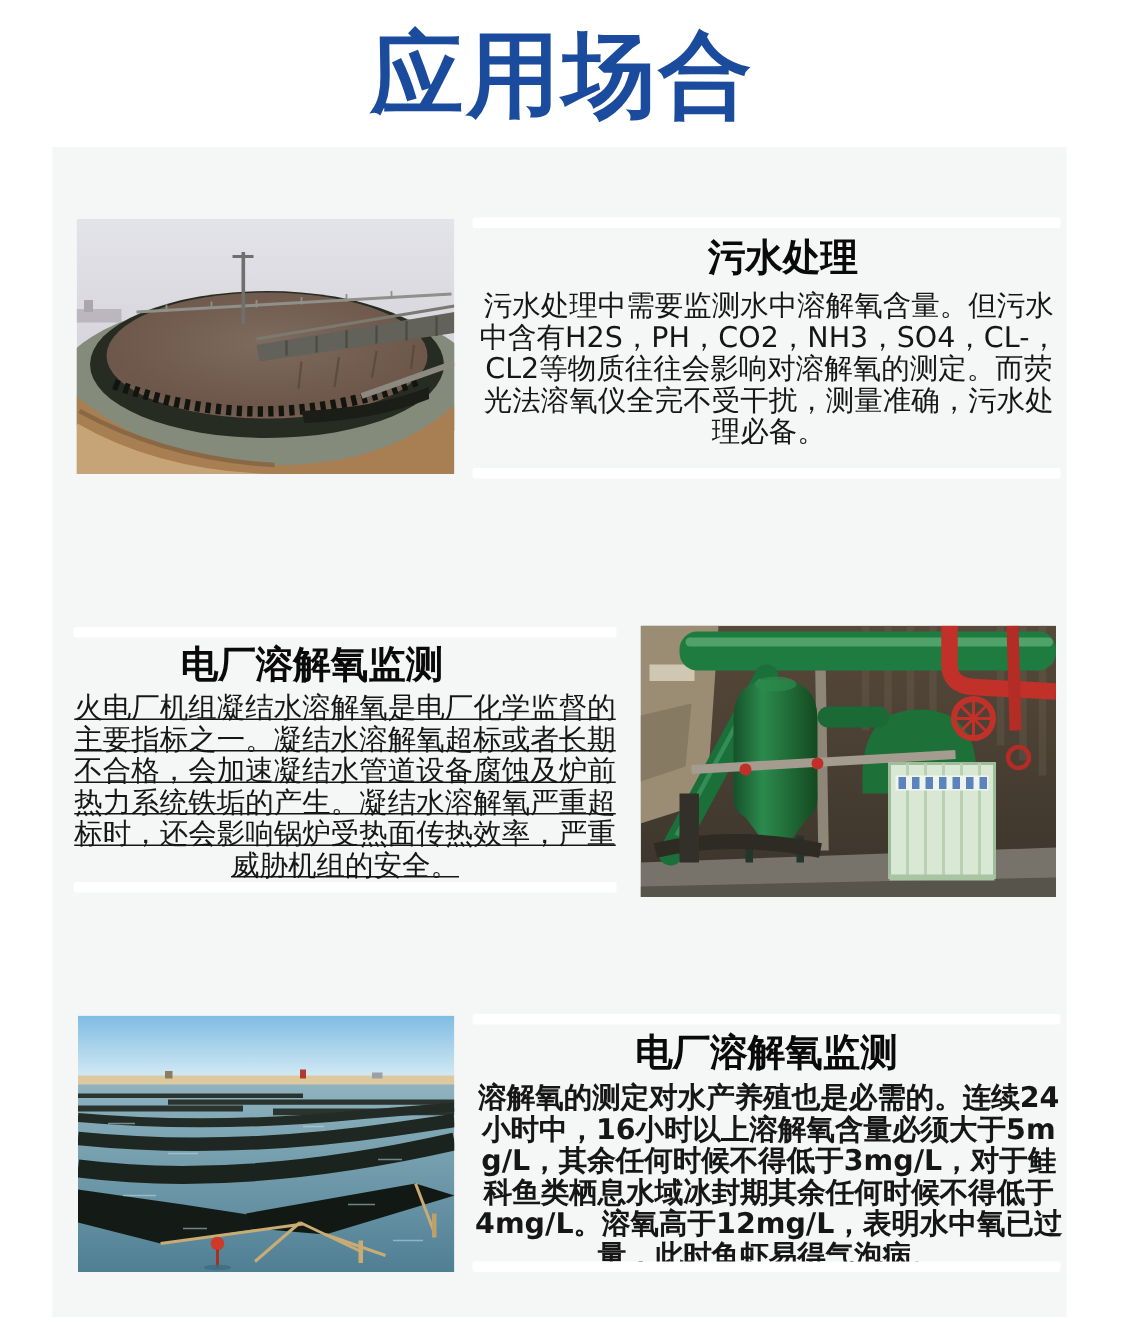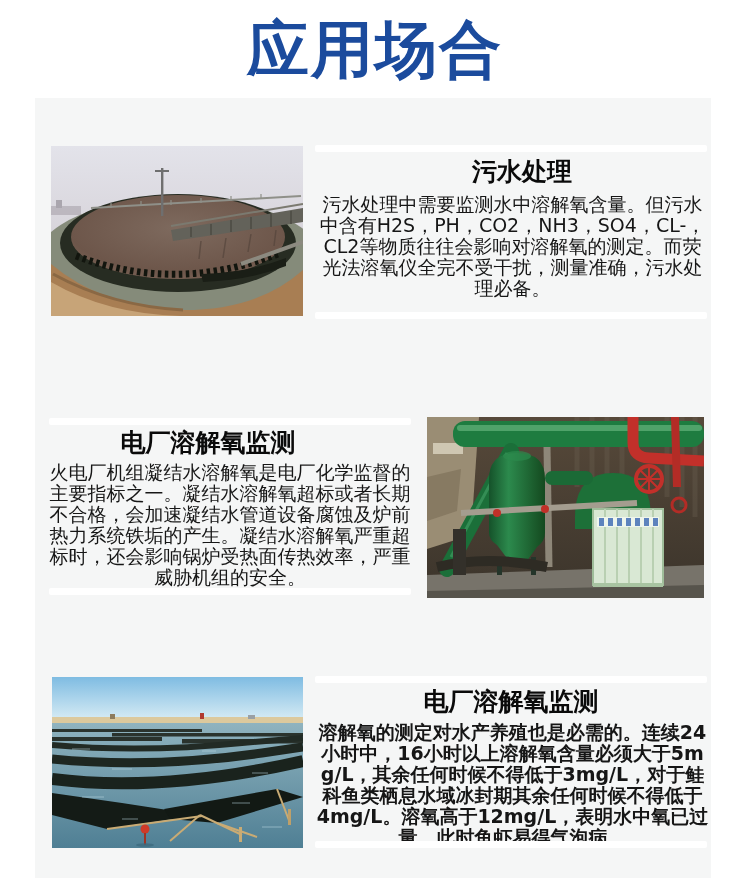--- a/index.html
+++ b/index.html
@@ -30,21 +30,21 @@
   }
   
   .photo1{left:16px;top:48px;width:252px;height:170px;}
   .strip1a{left:280px;top:47px;width:392px;}
   .title1{left:291px;top:60px;width:392px;}
   .body1{left:281px;top:96px;width:393px;}
   .strip1b{left:280px;top:214px;width:392px;}
   
   .strip2a{left:14px;top:320px;width:362px;}
   .title2{left:8px;top:331px;width:330px;}
-  .body2{left:13px;top:364px;width:364px;}
+  .body2{left:13px;top:364px;width:364px;text-decoration:underline;}
   .strip2b{left:14px;top:490px;width:362px;}
   .photo2{left:392px;top:319px;width:277px;height:181px;}
   
   .photo3{left:17px;top:579px;width:251px;height:171px;}
   .strip3a{left:280px;top:578px;width:392px;}
   .title3{left:280px;top:590px;width:392px;}
   .body3{left:281px;top:624px;width:393px;font-weight:bold;}
   .strip3b{left:280px;top:743px;width:392px;}
 </style>
 </head>

